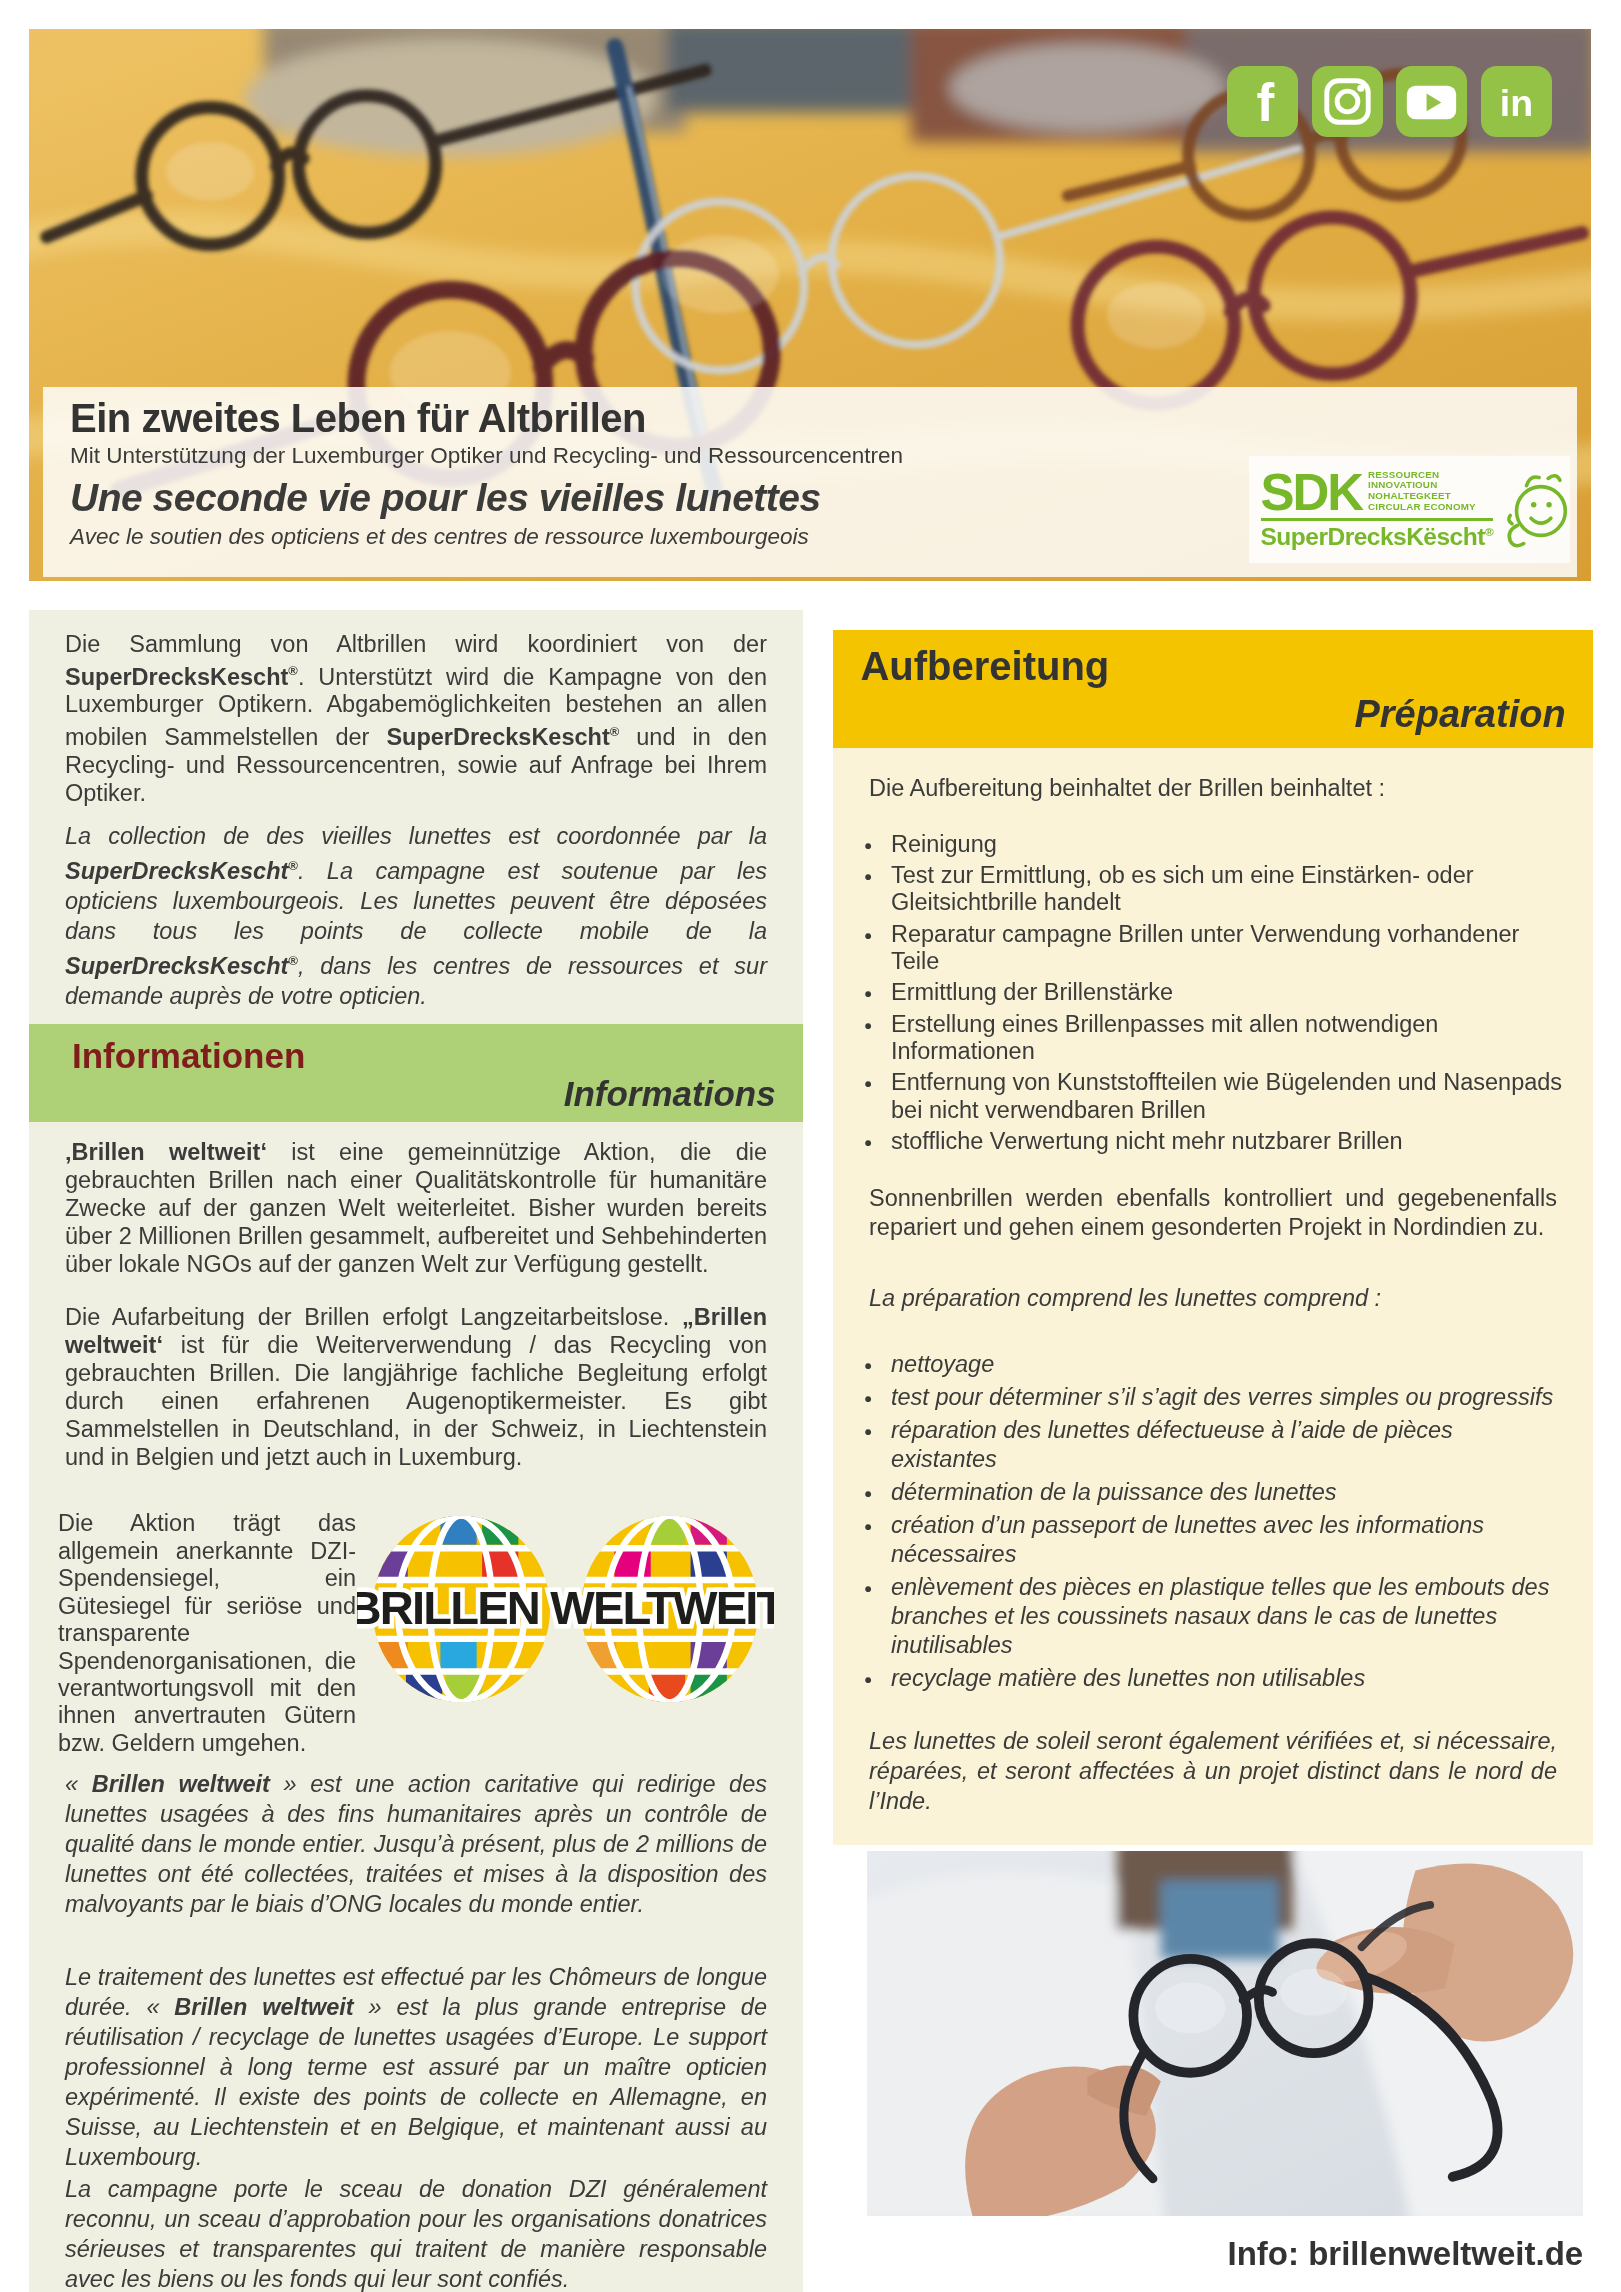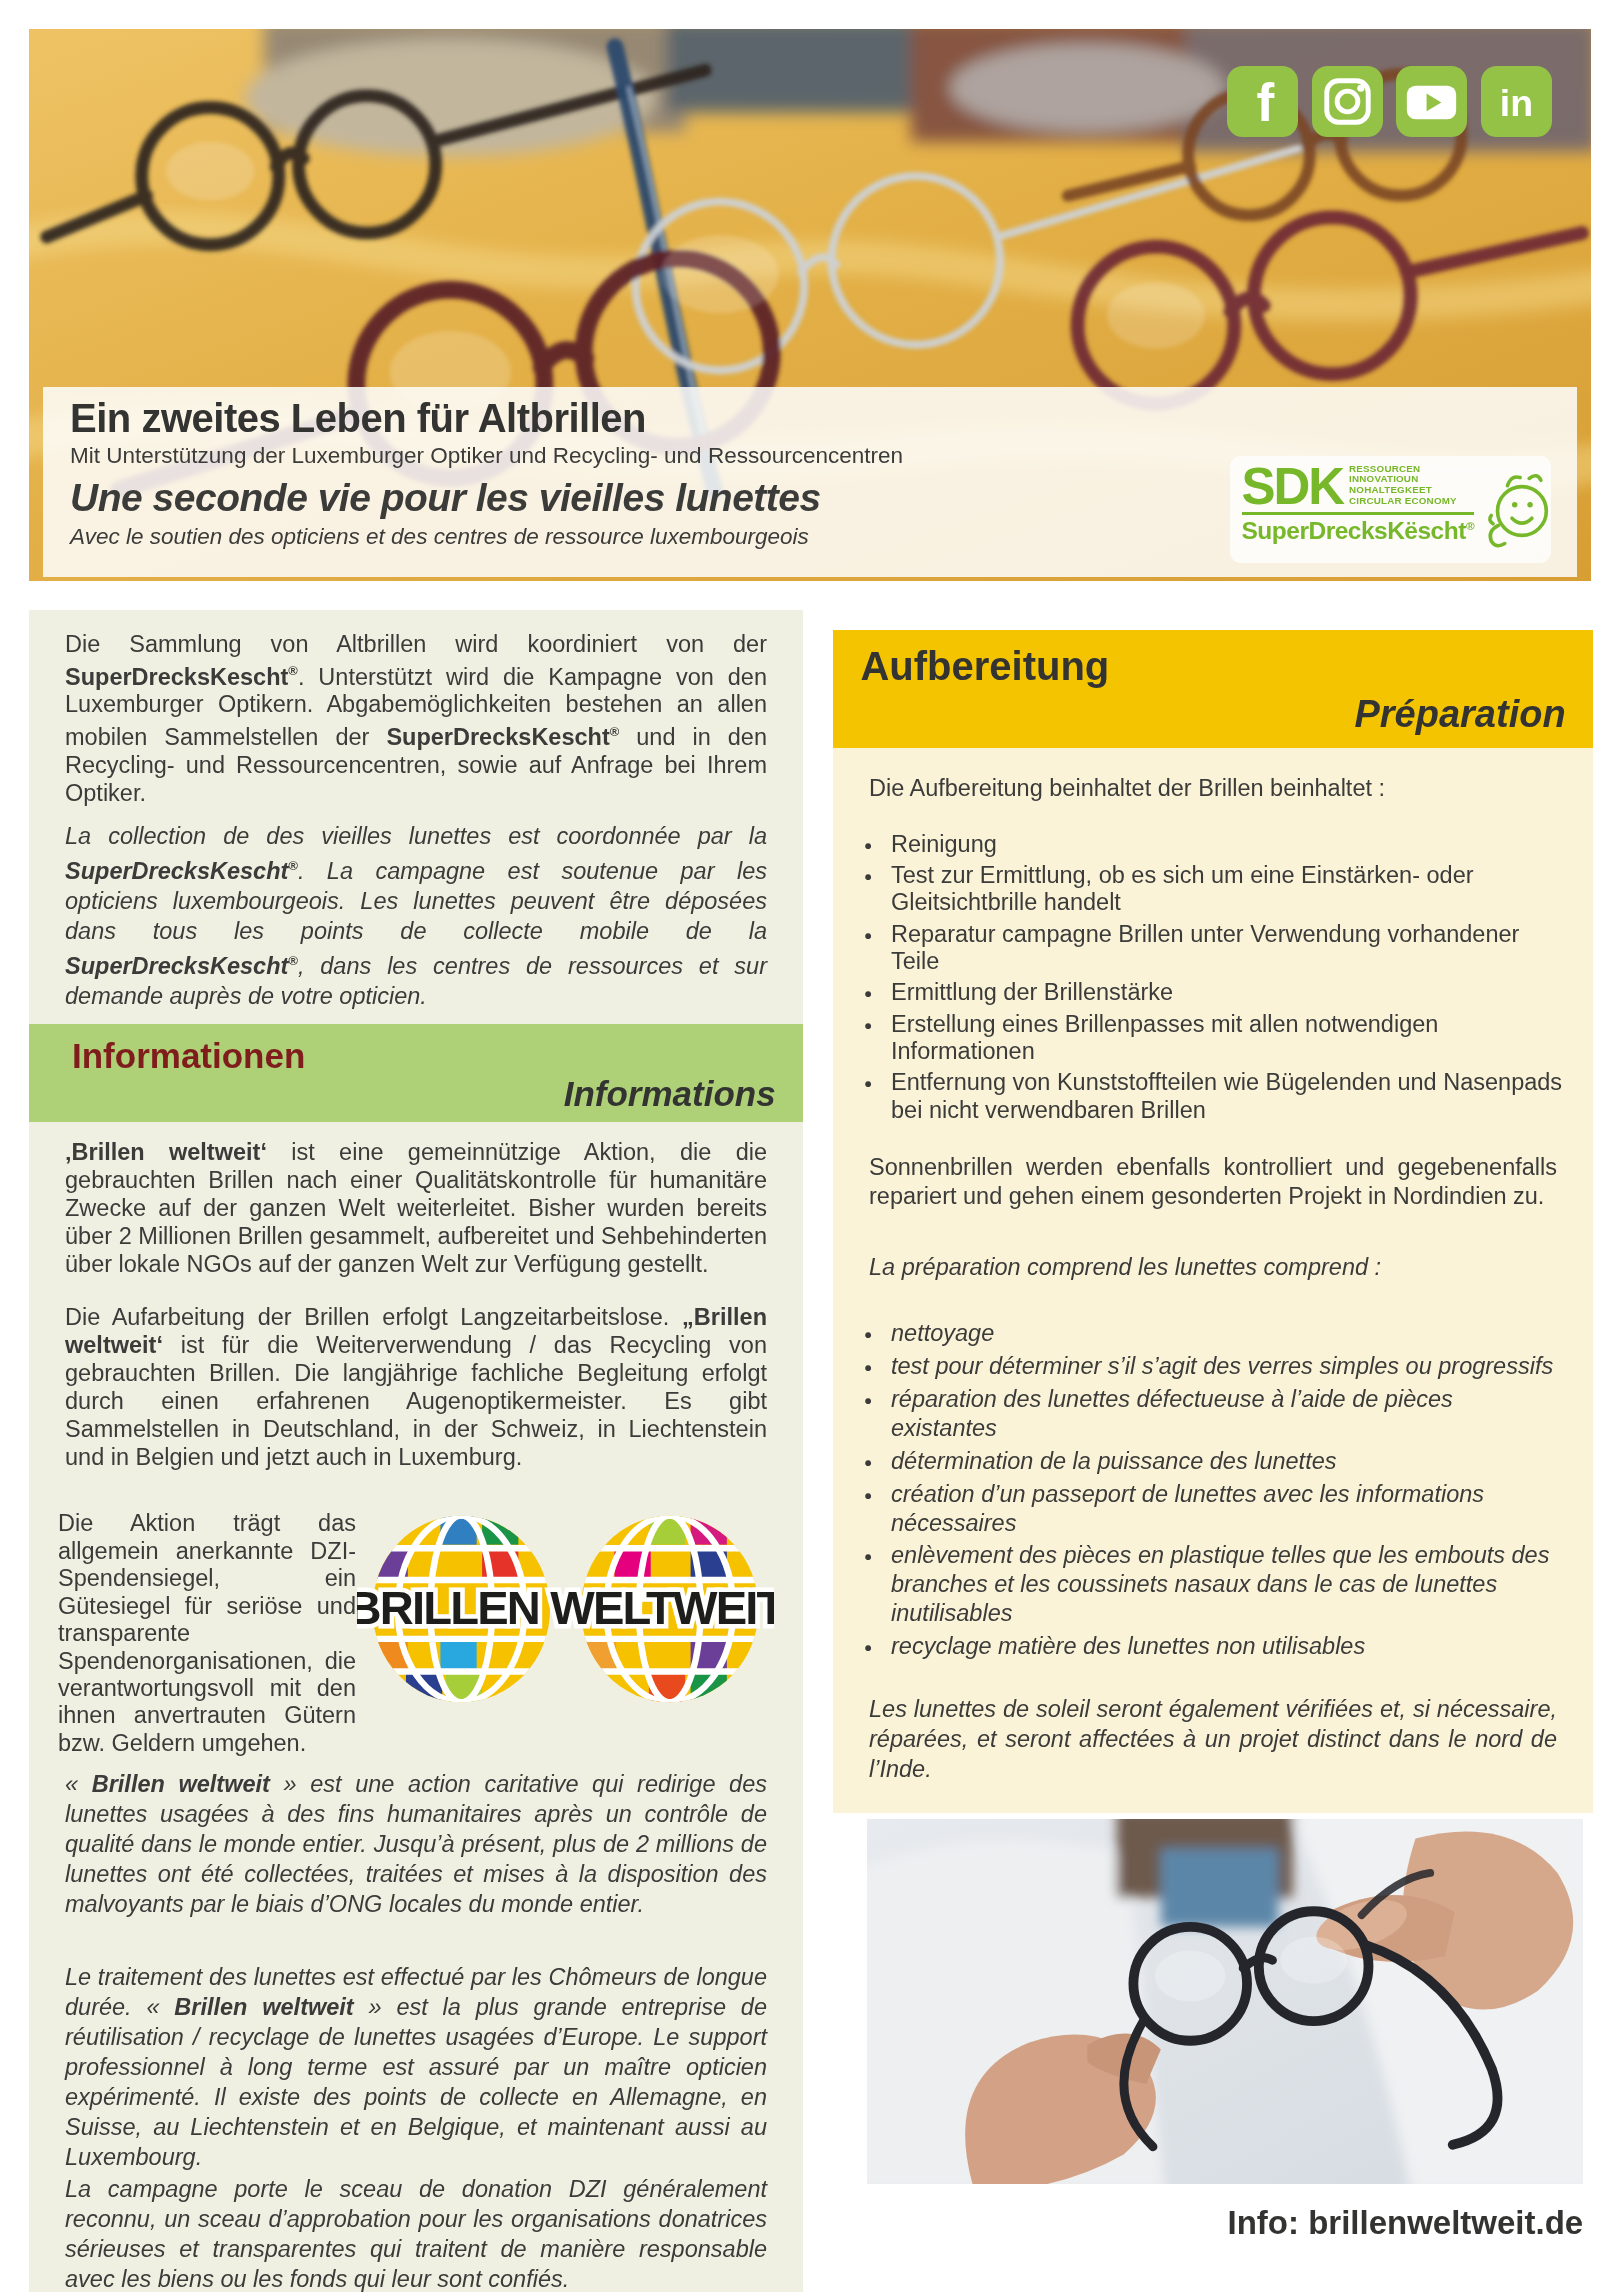--- a/index.html
+++ b/index.html
@@ -10,22 +10,22 @@
   .hero > svg.photo{position:absolute;inset:0;width:100%;height:100%;display:block;}
   .social{position:absolute;top:37px;right:39px;display:flex;gap:13.7px;}
   .sicon{width:71px;height:71px;}
   .sicon svg{display:block;width:71px;height:71px;}
   .banner{position:absolute;left:13.7px;right:13.7px;bottom:3.9px;height:190px;
           background:rgba(253,253,250,0.87);padding:9.8px 0 0 27.4px;box-sizing:border-box;}
   .t-de{font-size:40px;font-weight:bold;color:#333332;letter-spacing:-0.5px;line-height:1.08;}
   .s-de{font-size:22.5px;color:#3b3b3a;margin-top:2.9px;}
   .t-fr{font-size:39px;font-weight:bold;font-style:italic;color:#3b3b3a;letter-spacing:-0.5px;margin-top:8.8px;line-height:1.05;}
   .s-fr{font-size:22.5px;font-style:italic;margin-top:4.9px;}
-  .sdk{position:absolute;right:26px;bottom:13.7px;width:302px;background:rgba(255,255,255,0.78);
-       padding:7.8px 7.8px 5.9px 11.8px;display:flex;align-items:flex-start;gap:5.9px;border-radius:11px;}
+  .sdk{position:absolute;right:7px;bottom:13.7px;width:302px;background:rgba(255,255,255,0.78);
+       padding:7.8px 7.8px 5.9px 11.8px;display:flex;align-items:center;gap:5.9px;}
   .sdk-acro{font-size:51px;font-weight:bold;color:#76b82a;line-height:0.9;letter-spacing:-2px;}
   .sdk-top{display:flex;align-items:flex-start;gap:5.9px;}
   .sdk-lines div{font-size:9.8px;font-weight:bold;color:#76b82a;line-height:10.8px;letter-spacing:0.2px;}
   .sdk-rule{height:2.9px;background:#76b82a;margin:2.9px 0 2px;}
   .sdk-name{font-size:24.5px;font-weight:bold;color:#76b82a;letter-spacing:-0.5px;white-space:nowrap;}
   .sdk-name sup{font-size:11.8px;}
   .mascot{width:73px;height:94px;flex:none;}
   
   .col-left{position:absolute;left:29px;top:610px;width:774px;background:#f0f0e2;
             padding:19.6px 0 13.7px;box-sizing:border-box;}
@@ -290,20 +290,21 @@
 
     <div class="cream">
       <p class="p">Die Aufbereitung beinhaltet der Brillen beinhaltet :</p>
       <ul class="blist">
           <li>Reinigung</li>
           <li>Test zur Ermittlung, ob es sich um eine Einstärken- oder Gleitsichtbrille handelt</li>
           <li>Reparatur campagne Brillen unter Verwendung vorhandener Teile</li>
           <li>Ermittlung der Brillenstärke</li>
           <li>Erstellung eines Brillenpasses mit allen notwendigen Informationen</li>
           <li>Entfernung von Kunststoffteilen wie Bügelenden und Nasenpads bei nicht verwendbaren Brillen</li>
+          <li>stoffliche Verwertung nicht mehr nutzbarer Brillen</li>
         </ul>
       <p class="p j sun">Sonnenbrillen werden ebenfalls kontrolliert und gegebenenfalls repariert und gehen einem gesonderten Projekt in Nordindien zu.</p>
       <p class="p it introfr">La préparation comprend les lunettes comprend :</p>
       <ul class="blist it listfr">
           <li>nettoyage</li>
           <li>test pour déterminer s’il s’agit des verres simples ou progressifs</li>
           <li>réparation des lunettes défectueuse à l’aide de pièces existantes</li>
           <li>détermination de la puissance des lunettes</li>
           <li>création d’un passeport de lunettes avec les informations nécessaires</li>
           <li>enlèvement des pièces en plastique telles que les embouts des branches et les coussinets nasaux dans le cas de lunettes inutilisables</li>

